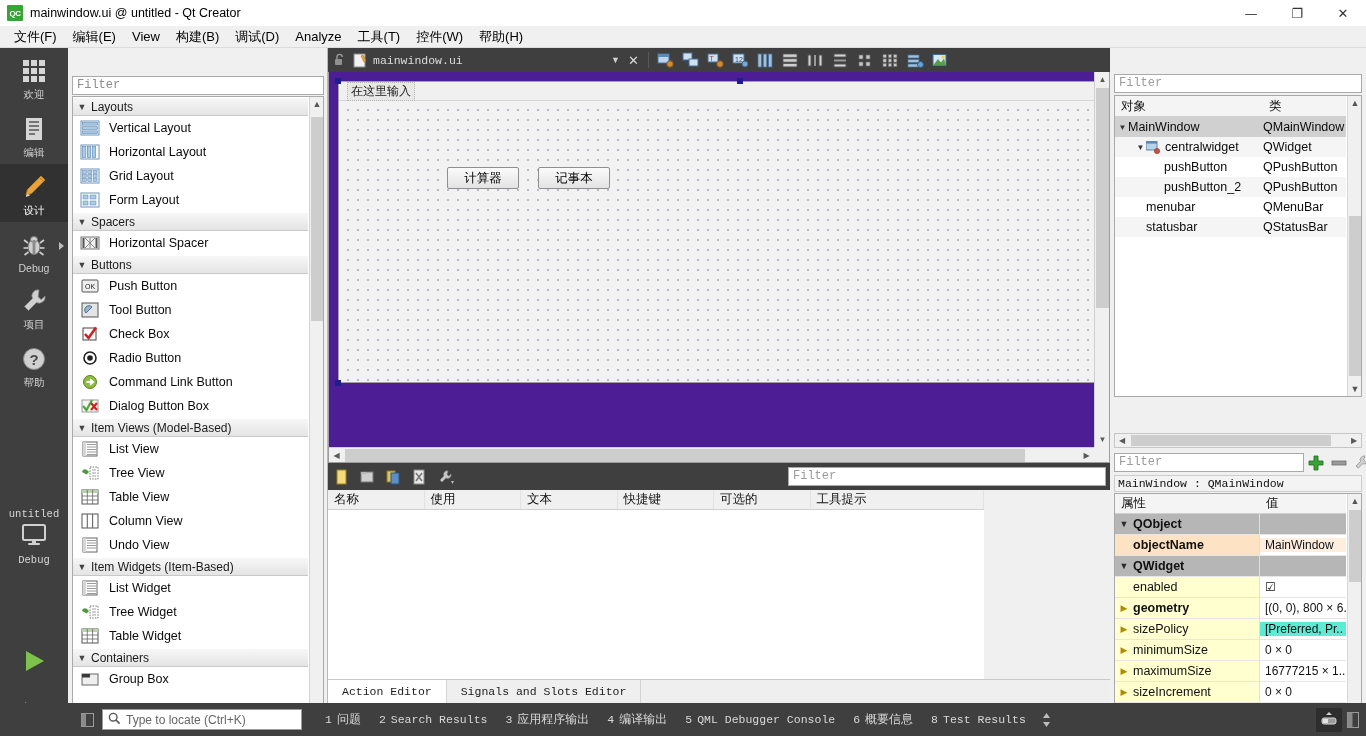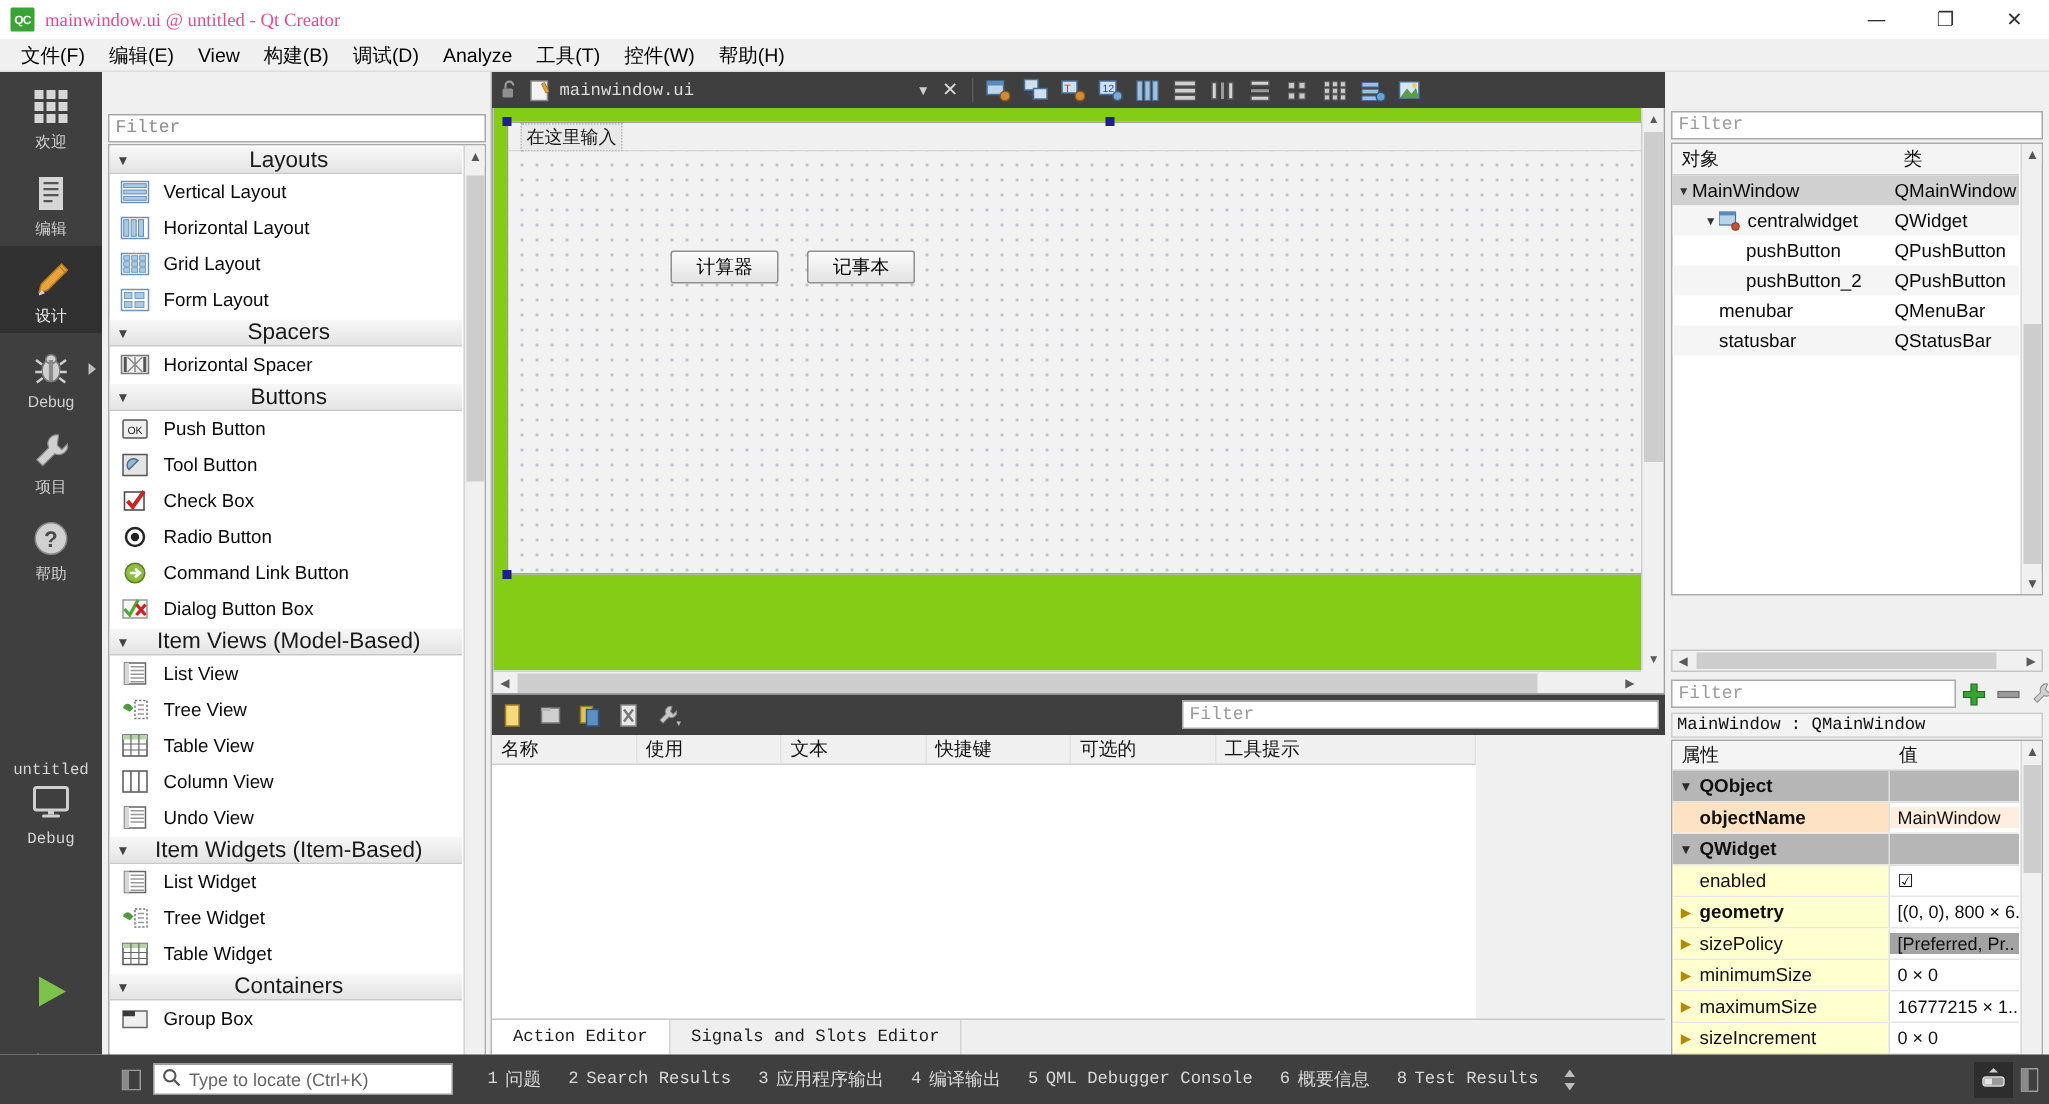--- a/index.html
+++ b/index.html
@@ -20,21 +20,21 @@
     display: flex; align-items: center;
   }
   .title-icon {
     width: 16px; height: 16px; margin-left: 7px; margin-right: 7px;
     background: #3aa335; border-radius: 1px;
     color: #fff; font-size: 8px; font-weight: bold;
     display: flex; align-items: center; justify-content: center;
     letter-spacing: -0.5px;
     font-family: "Liberation Sans", sans-serif;
   }
-  .title-text { font-size: 12.5px; color: #ec4899; font-family: Liberation Serif, serif; }
+  .title-text { font-size: 12.5px; color: #000000; }
   .win-controls { position: absolute; right: 0; top: 0; display: flex; height: 26px; }
   .win-btn {
     width: 46px; height: 26px; display: flex; align-items: center; justify-content: center;
     font-size: 13px; color: #333; font-family: "DejaVu Sans", sans-serif;
   }
 
   
   .menubar {
     position: absolute; left: 0; top: 26px; width: 1366px; height: 22px;
     background: #f0f0f0;
@@ -101,21 +101,21 @@
               background: #cdcdcd; }
   .wb-arrow { position: absolute; left: 0; width: 14px; height: 14px;
               display:flex; align-items:center; justify-content:center;
               font-size: 9px; color: #555; background: #f0f0f0; }
   .wb-cat {
     height: 19px; background: linear-gradient(#f7f7f7,#e4e4e4);
     border-bottom: 1px solid #c9c9c9; border-top: 1px solid #ffffff;
     display: flex; align-items: center; position: relative;
   }
   .wb-cat-label {
-    flex: 1; text-align: center; font-size: 15px; color: #1a1a1a;
+    flex: 1; font-size: 12px; color: #1a1a1a;
     padding-right: 14px;
   }
   .wb-chev { width: 18px; text-align:center; font-size: 9px; color: #444; }
   .wb-item {
     height: 24px; display: flex; align-items: center; padding-left: 6px;
     font-size: 12.5px; color: #0a0a0a;
   }
   .wb-ico { width: 22px; height: 18px; margin-right: 8px; flex: 0 0 22px;
             display:flex; align-items:center; justify-content:center; }
 
@@ -134,21 +134,21 @@
   .edtool { width: 22px; height: 22px; display:flex; align-items:center; justify-content:center; }
 
   
   .canvas-wrap {
     position: absolute; left: 328px; top: 72px; width: 782px; height: 391px;
     background: #ffffff; border: 1px solid #9e9e9e; border-top: none;
     overflow: hidden;
   }
   .canvas {
     position: absolute; left: 0; top: 0; right: 15px; bottom: 15px;
-    background: #84cc16; overflow: hidden;
+    background: #4c1d95; overflow: hidden;
   }
   .formwin {
     position: absolute; left: 9px; top: 9px; width: 762px; height: 302px;
     background: #f0f0f0; border: 1px solid #a0a0a0;
   }
   .form-menubar {
     position: absolute; left: 0; top: 0; right: 0; height: 19px;
     background: #f0f0f0; border-bottom: 1px solid #d6d6d6;
     display: flex; align-items: center;
   }
@@ -1062,21 +1062,21 @@
                 <span class="pe-exp">▶</span>
                 <span style="font-weight: bold;">geometry</span>
               </div>
               <div class="pe-val" style="background: rgb(255, 255, 255);">[(0, 0), 800 × 6..</div>
             </div>
             <div class="pe-row">
               <div class="pe-name" style="background: rgb(255, 255, 208);">
                 <span class="pe-exp">▶</span>
                 <span>sizePolicy</span>
               </div>
-              <div class="pe-val" style="background: #a3a3a3;">[Preferred, Pr..</div>
+              <div class="pe-val" style="background: #5eead4;">[Preferred, Pr..</div>
             </div>
             <div class="pe-row">
               <div class="pe-name" style="background: rgb(255, 255, 208);">
                 <span class="pe-exp">▶</span>
                 <span>minimumSize</span>
               </div>
               <div class="pe-val" style="background: rgb(255, 255, 255);">0 × 0</div>
             </div>
             <div class="pe-row">
               <div class="pe-name" style="background: rgb(255, 255, 208);">

